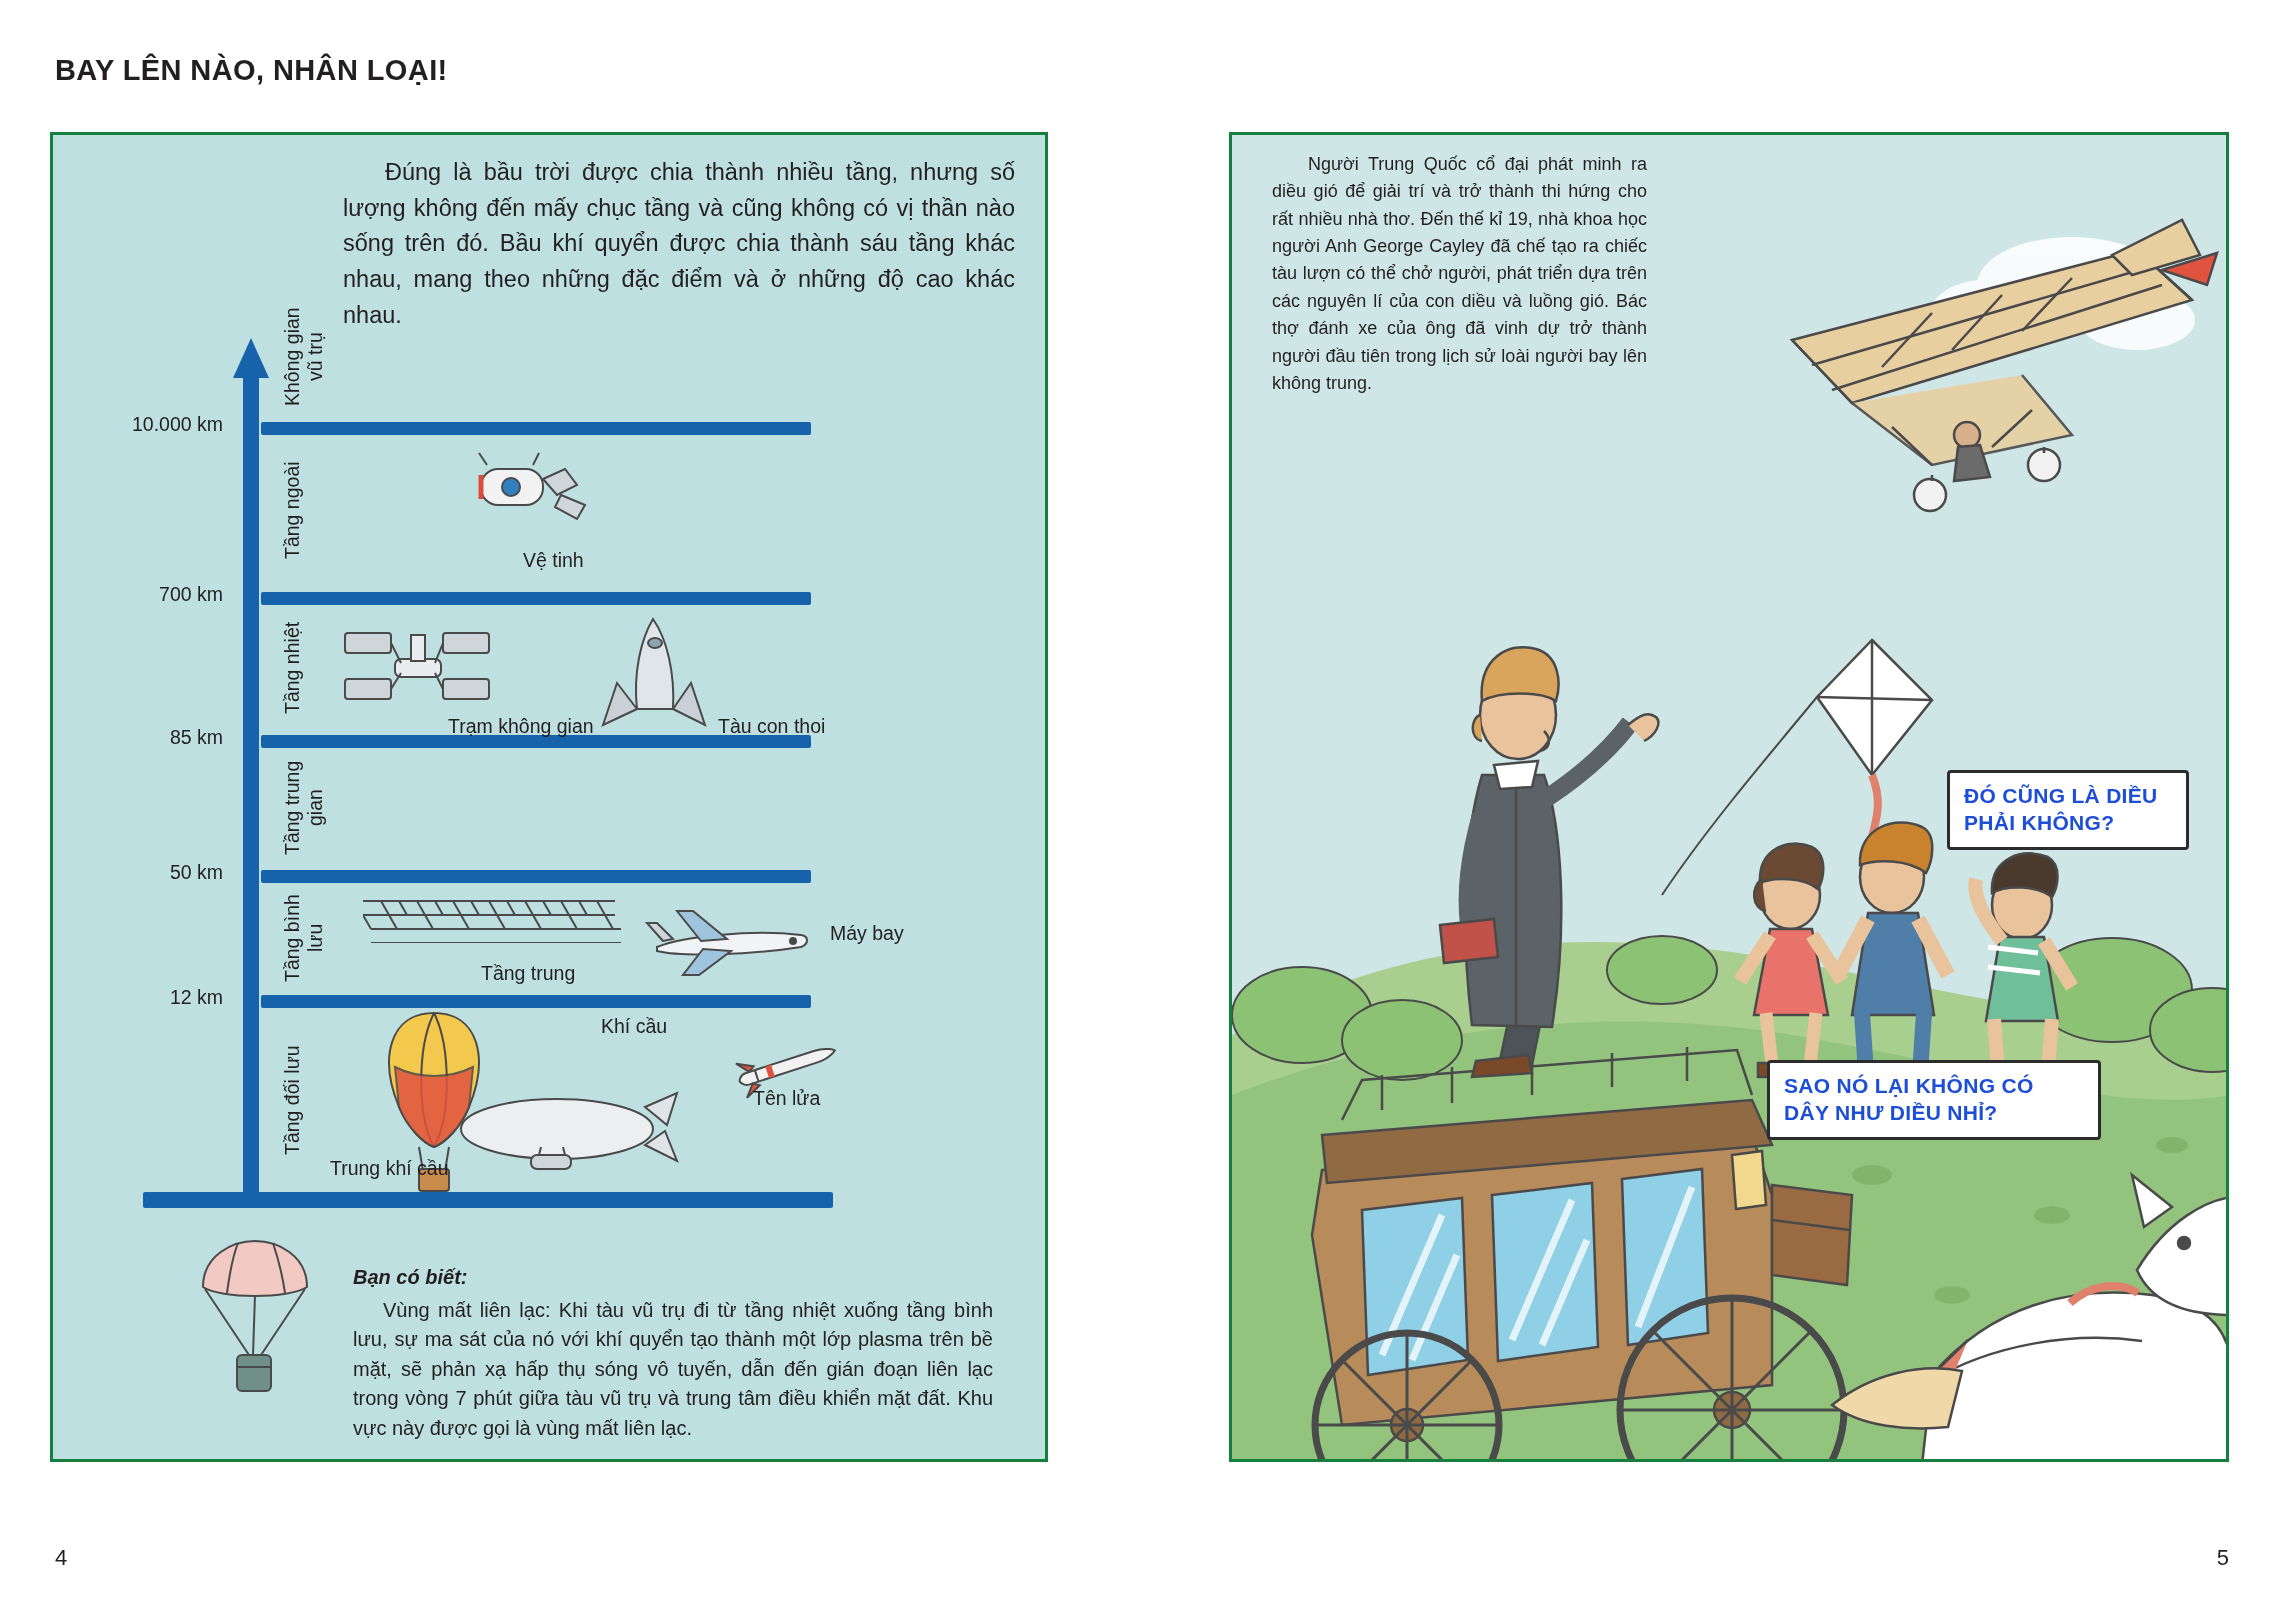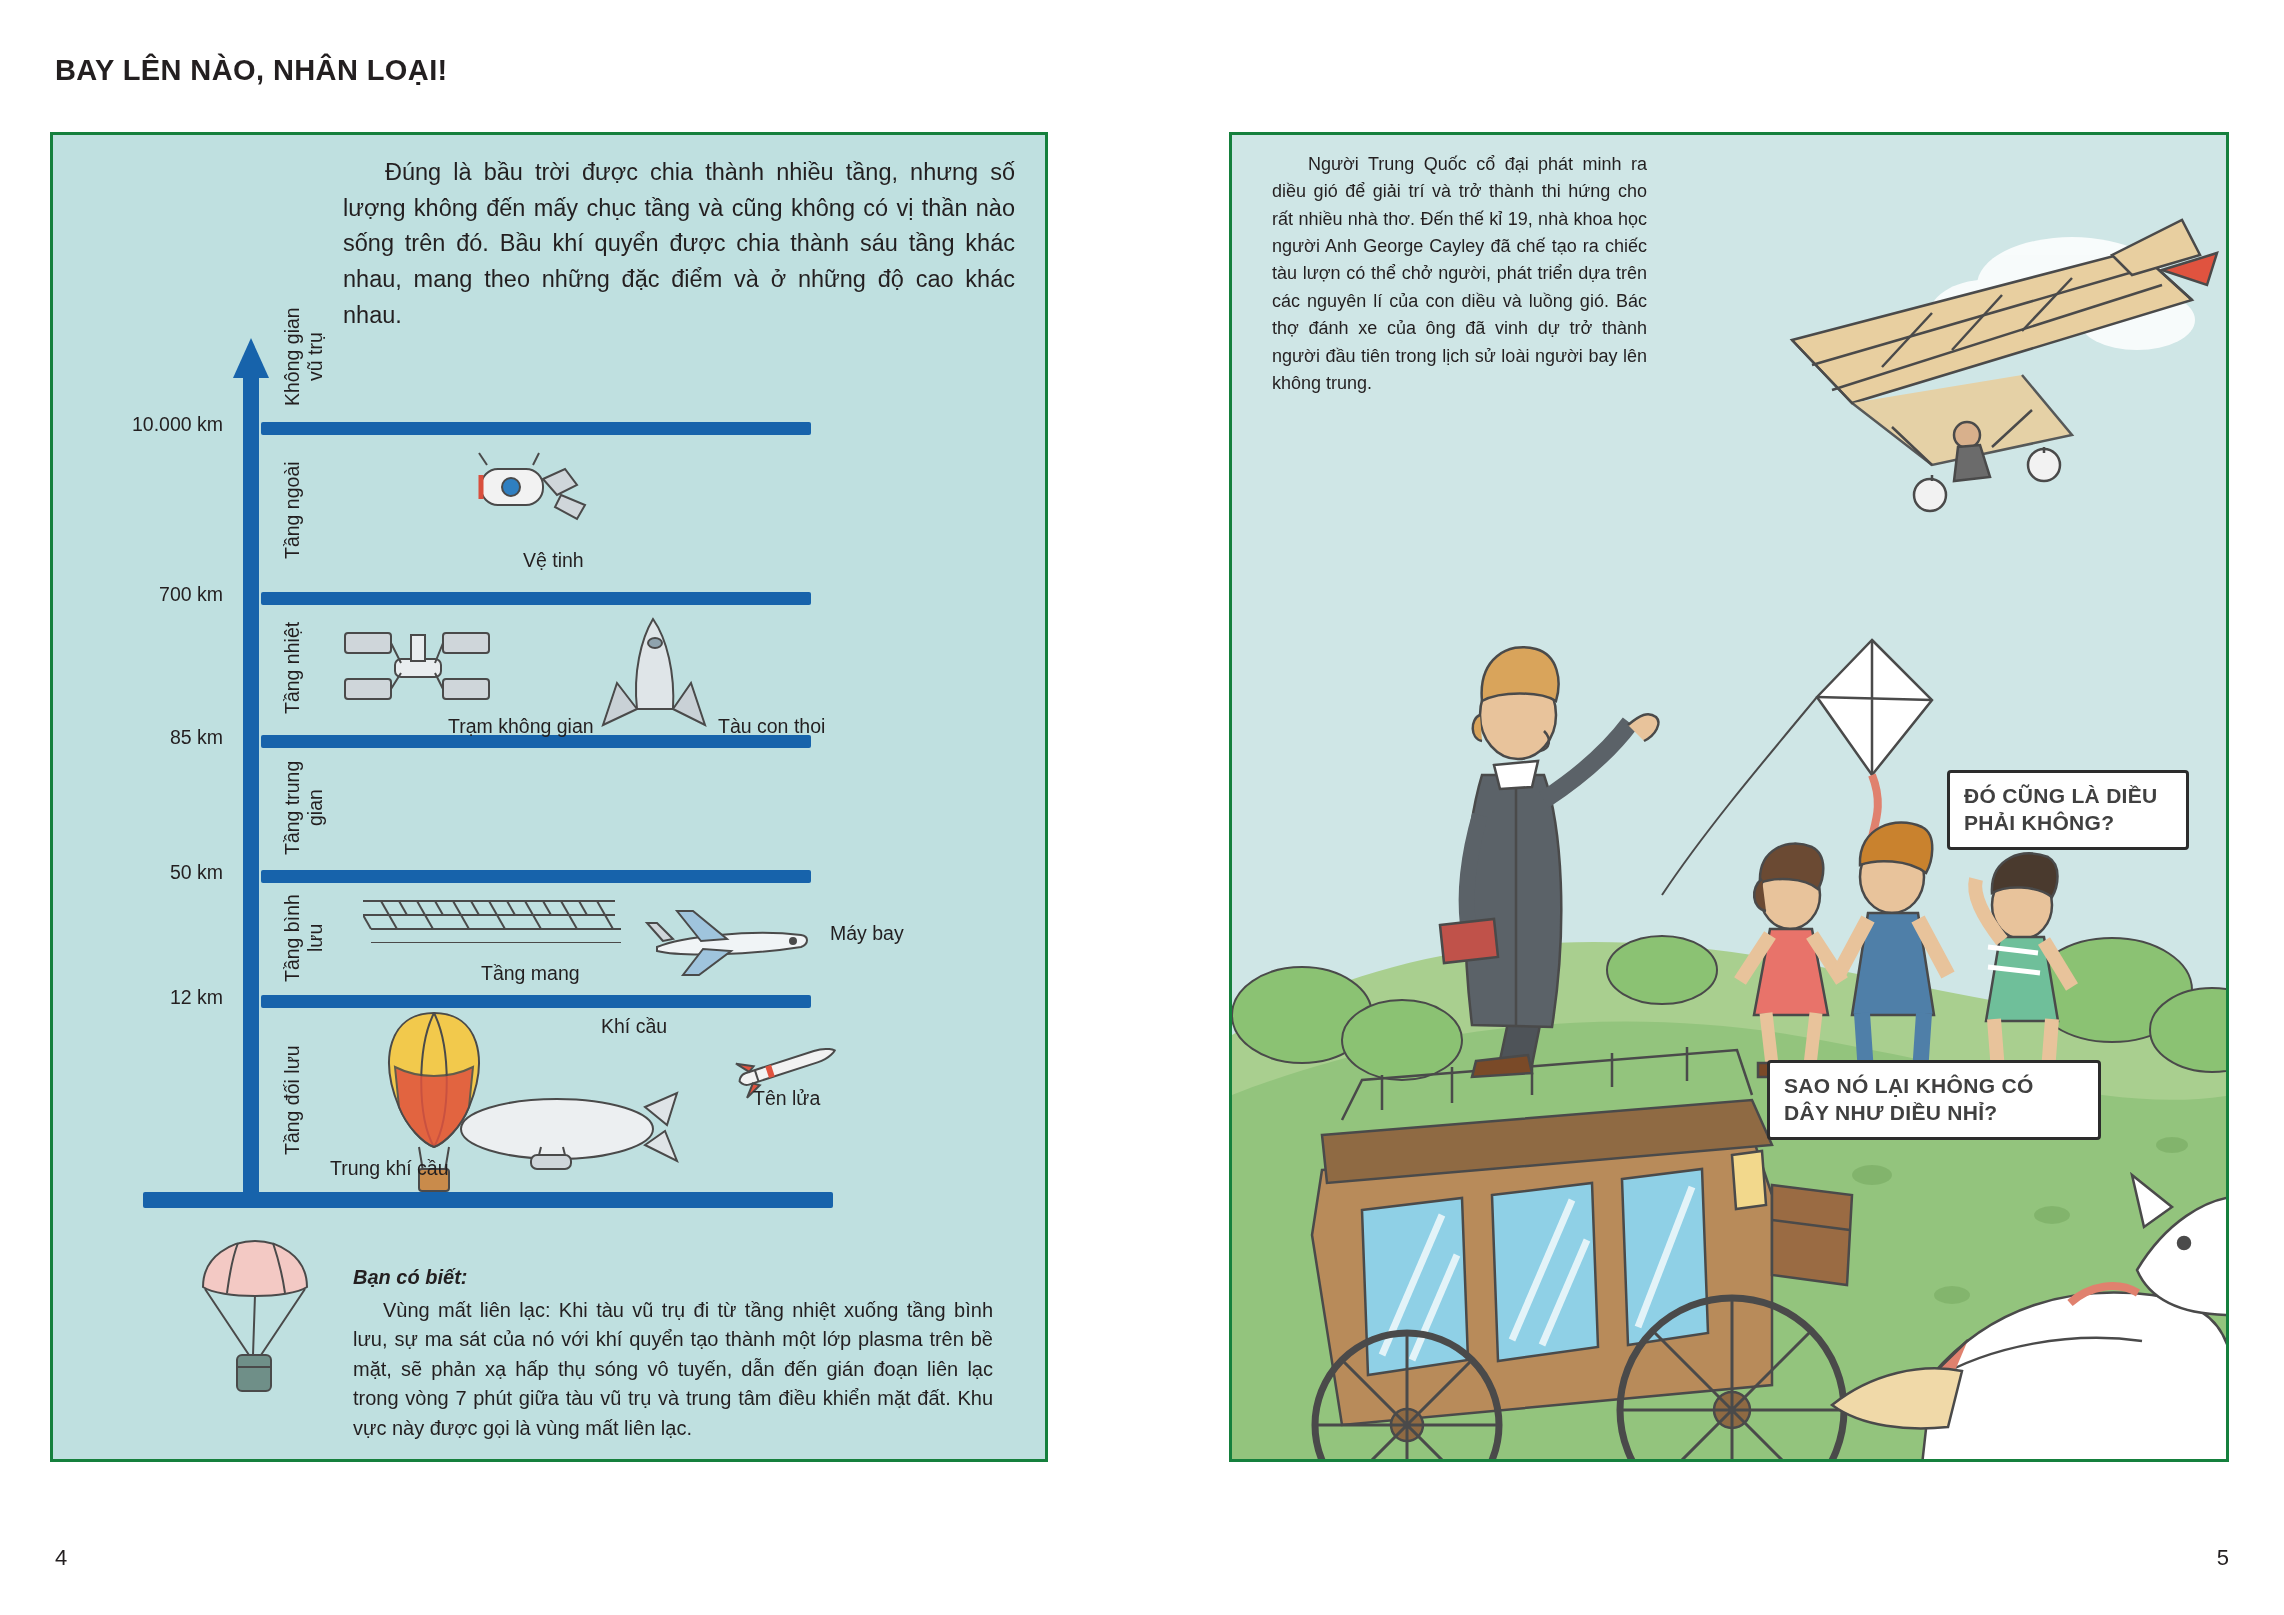--- a/index.html
+++ b/index.html
@@ -140,21 +140,21 @@
     position: absolute;
     background: #ffffff;
     border: 3px solid #2c2c2c;
     border-radius: 4px;
     padding: 10px 14px;
     font-size: 21px;
     line-height: 1.28;
     font-weight: bold;
     letter-spacing: 0.3px;
     z-index: 20;
-    color: #404040;
+    color: #1d4ed8;
   }
   .bubble .tail {
     position: absolute;
     width: 0; height: 0;
   }
   .bubble-1 { left: 1947px; top: 770px; width: 208px; }
   .bubble-2 { left: 1767px; top: 1060px; width: 300px; }
 
   .pagenum {
     position: absolute;
@@ -267,21 +267,21 @@
               <line x1="26" y1="20" x2="34" y2="34"></line>
                 <line x1="62" y1="20" x2="70" y2="34"></line>
               <line x1="98" y1="20" x2="106" y2="34"></line>
                 <line x1="134" y1="20" x2="142" y2="34"></line>
               <line x1="170" y1="20" x2="178" y2="34"></line>
                 <line x1="206" y1="20" x2="214" y2="34"></line>
               <line x1="242" y1="20" x2="250" y2="34"></line>
             </g>
           </g>
         </svg>
-        <div class="obj-label" style="left:428px; top:827px;">Tầng mang</div>
+        <div class="obj-label" style="left:428px; top:827px;">Tầng trung</div>
 
         <svg style="position:absolute; left:588px; top:762px;" width="180" height="96" viewBox="0 0 180 96">
           <g stroke="#4a4a4a" stroke-width="2">
             <path d="M16 50 C40 40 110 32 160 38 C168 39 168 47 160 50 C110 58 40 60 16 54 Z" fill="#f0f4f6"></path>
             <path d="M60 44 L36 14 L52 14 L86 42 Z" fill="#9fc4dd"></path>
             <path d="M62 52 L42 78 L58 78 L90 54 Z" fill="#9fc4dd"></path>
             <path d="M22 44 L6 26 L16 26 L32 42 Z" fill="#cfd6da"></path>
             <circle cx="152" cy="44" r="3" fill="#4a4a4a"></circle>
           </g>
         </svg>

